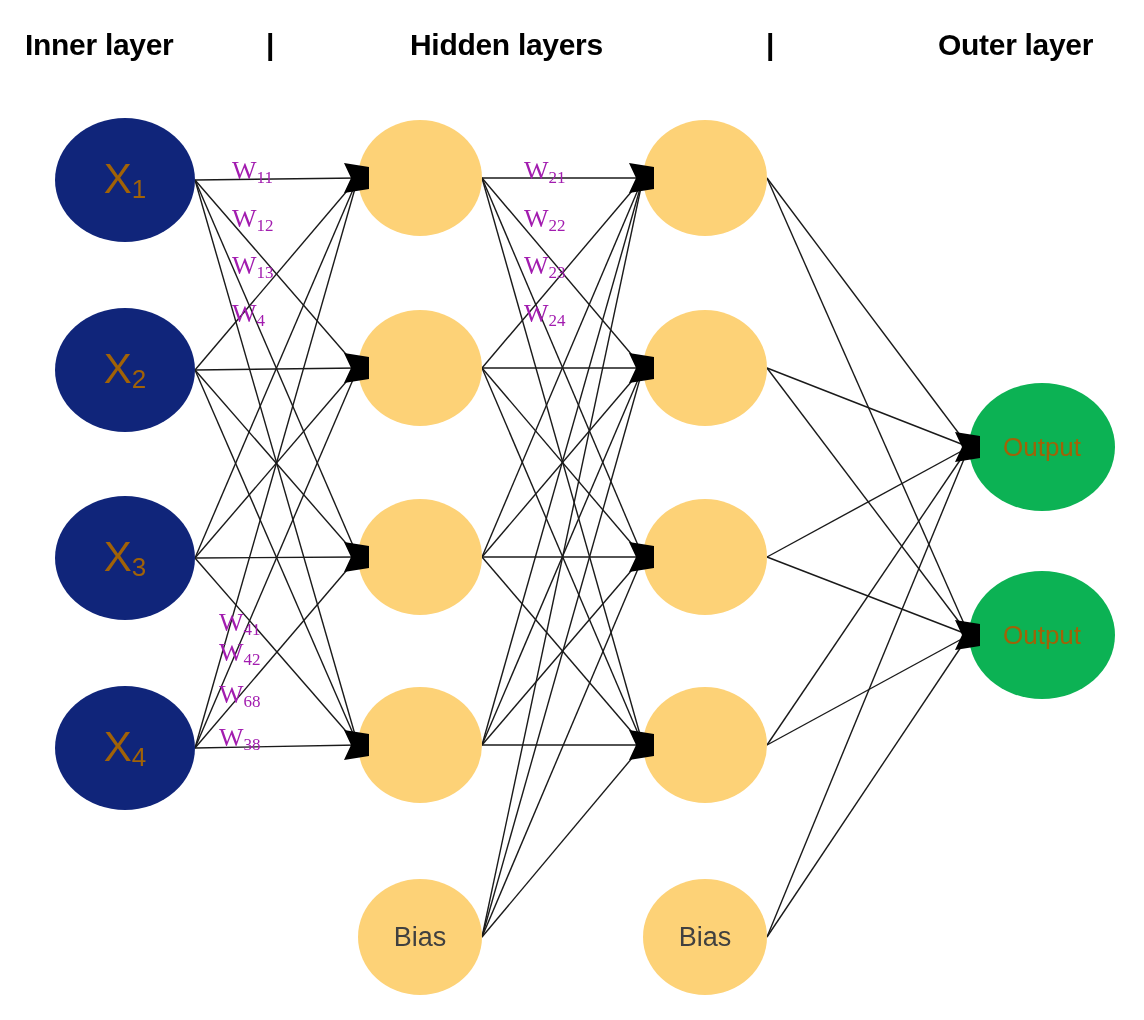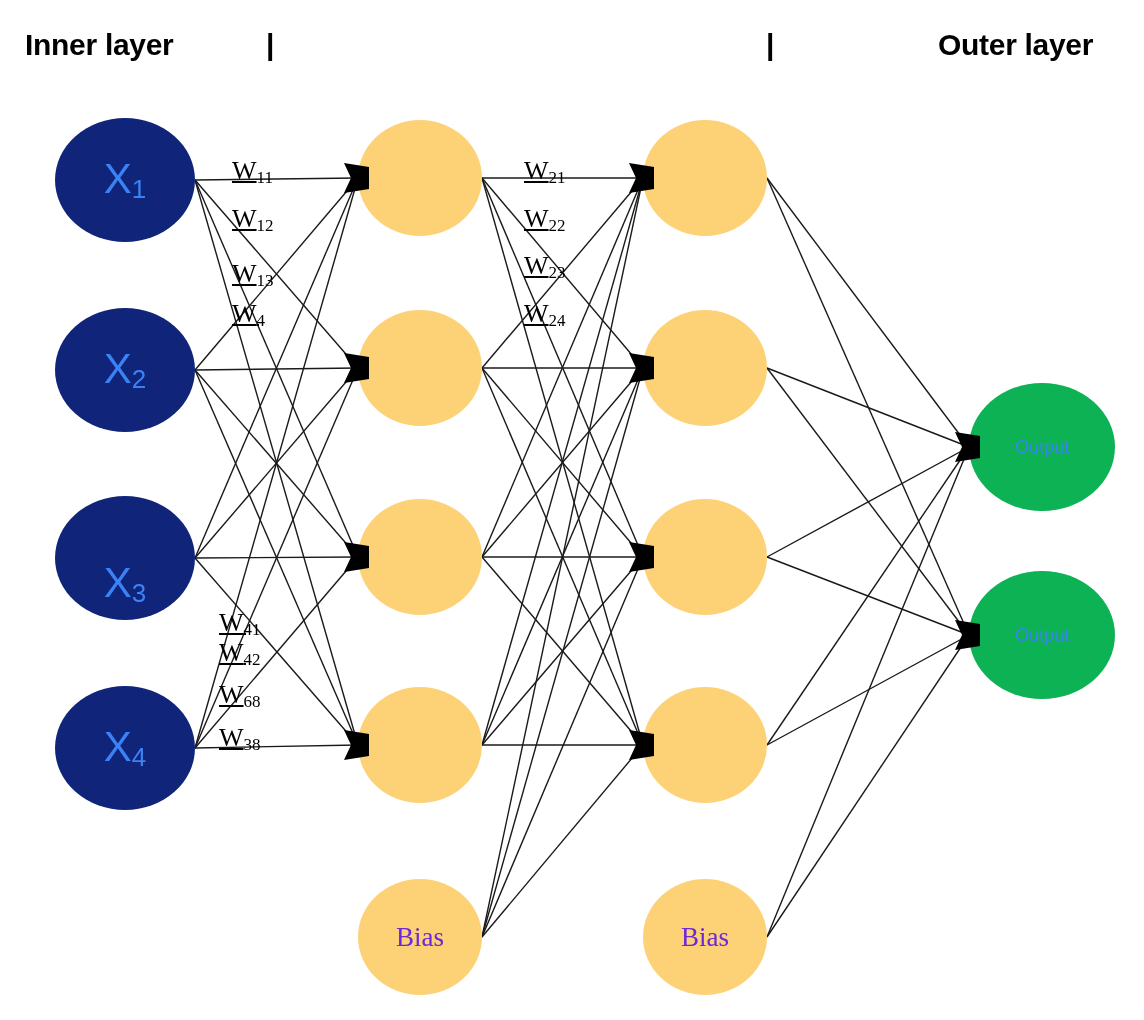--- a/index.html
+++ b/index.html
@@ -46,59 +46,59 @@
   .node-label {
     position: absolute;
     transform: translate(-50%, -50%);
     white-space: nowrap;
     pointer-events: none;
     line-height: 1;
   }
   .lbl-input {
     font-family: "Liberation Sans", sans-serif;
     font-size: 42px;
-    color: #3b82f6;
+    color: #a16207;
     font-weight: normal;
   }
   .lbl-input sub {
     font-size: 26px;
     vertical-align: -0.22em;
   }
   .lbl-bias {
-    font-family: Liberation Serif, serif;
+    font-family: Liberation Sans, sans-serif;
     font-size: 27px;
-    color: #6d28d9;
+    color: #404040;
   }
   .lbl-output {
     font-family: "Liberation Sans", sans-serif;
-    font-size: 18px;
-    color: #3b82f6;
+    font-size: 26px;
+    color: #a16207;
   }
   .wlabel {
     position: absolute;
     font-family: "Liberation Serif", serif;
     font-size: 26px;
-    color: #000000;
+    color: #a21caf;
     white-space: nowrap;
     line-height: 1;
     font-weight: 500;
-    text-decoration: underline;
   }
   .wlabel sub {
     font-size: 17px;
     vertical-align: -0.25em;
   }
 </style>
 </head>
 <body>
 
 <div id="canvas">
 
   <div class="hdr" style="left:25px; top:30px;">Inner layer</div>
   <div class="hdr-sep" style="left:266px; top:30px;">|</div>
+  <div class="hdr" style="left:410px; top:30px;">Hidden layers</div>
   <div class="hdr-sep" style="left:766px; top:30px;">|</div>
   <div class="hdr" style="left:938px; top:30px;">Outer layer</div>
 
   <svg id="net-svg" viewBox="0 0 1144 1020">
     <g id="edges-group">
         <line x1="195" y1="180" x2="358" y2="178" stroke="#1A1A1A" stroke-width="1.4"></line>
         <line x1="195" y1="180" x2="358" y2="368" stroke="#1A1A1A" stroke-width="1.4"></line>
         <line x1="195" y1="180" x2="358" y2="557" stroke="#1A1A1A" stroke-width="1.4"></line>
         <line x1="195" y1="180" x2="358" y2="745" stroke="#1A1A1A" stroke-width="1.4"></line>
         <line x1="195" y1="370" x2="358" y2="178" stroke="#1A1A1A" stroke-width="1.4"></line>
@@ -172,29 +172,29 @@
         <polygon points="629,542 654,546 654,568 629,572 636,557" fill="#000000"></polygon>
         <polygon points="629,730 654,734 654,756 629,760 636,745" fill="#000000"></polygon>
         <polygon points="955,432 980,436 980,458 955,462 962,447" fill="#000000"></polygon>
         <polygon points="955,620 980,624 980,646 955,650 962,635" fill="#000000"></polygon>
       </g>
   </svg>
 
   <div id="labels-layer">
       <div class="node-label lbl-input" style="left: 125px; top: 180px;"><span>X</span><sub>1</sub></div>
       <div class="node-label lbl-input" style="left: 125px; top: 370px;"><span>X</span><sub>2</sub></div>
-      <div class="node-label lbl-input" style="left: 125px; top: 584px;"><span>X</span><sub>3</sub></div>
+      <div class="node-label lbl-input" style="left: 125px; top: 558px;"><span>X</span><sub>3</sub></div>
       <div class="node-label lbl-input" style="left: 125px; top: 748px;"><span>X</span><sub>4</sub></div>
       <div class="node-label lbl-bias" style="left: 420px; top: 937px;">Bias</div>
       <div class="node-label lbl-bias" style="left: 705px; top: 937px;">Bias</div>
       <div class="node-label lbl-output" style="left: 1042px; top: 447px;">Output</div>
       <div class="node-label lbl-output" style="left: 1042px; top: 635px;">Output</div>
       <div class="wlabel" style="left: 232px; top: 158px;"><span>W</span><sub>11</sub></div>
       <div class="wlabel" style="left: 232px; top: 206px;"><span>W</span><sub>12</sub></div>
-      <div class="wlabel" style="left: 232px; top: 253px; margin-top: 8px;"><span>W</span><sub>13</sub></div>
+      <div class="wlabel" style="left: 232px; top: 253px;"><span>W</span><sub>13</sub></div>
       <div class="wlabel" style="left: 232px; top: 301px;"><span>W</span><sub>4</sub></div>
       <div class="wlabel" style="left: 524px; top: 158px;"><span>W</span><sub>21</sub></div>
       <div class="wlabel" style="left: 524px; top: 206px;"><span>W</span><sub>22</sub></div>
       <div class="wlabel" style="left: 524px; top: 253px;"><span>W</span><sub>23</sub></div>
       <div class="wlabel" style="left: 524px; top: 301px;"><span>W</span><sub>24</sub></div>
       <div class="wlabel" style="left: 219px; top: 598px; margin-top: 12px;"><span>W</span><sub>41</sub></div>
       <div class="wlabel" style="left: 219px; top: 640px;"><span>W</span><sub>42</sub></div>
       <div class="wlabel" style="left: 219px; top: 682px;"><span>W</span><sub>68</sub></div>
       <div class="wlabel" style="left: 219px; top: 725px;"><span>W</span><sub>38</sub></div>
     </div>

